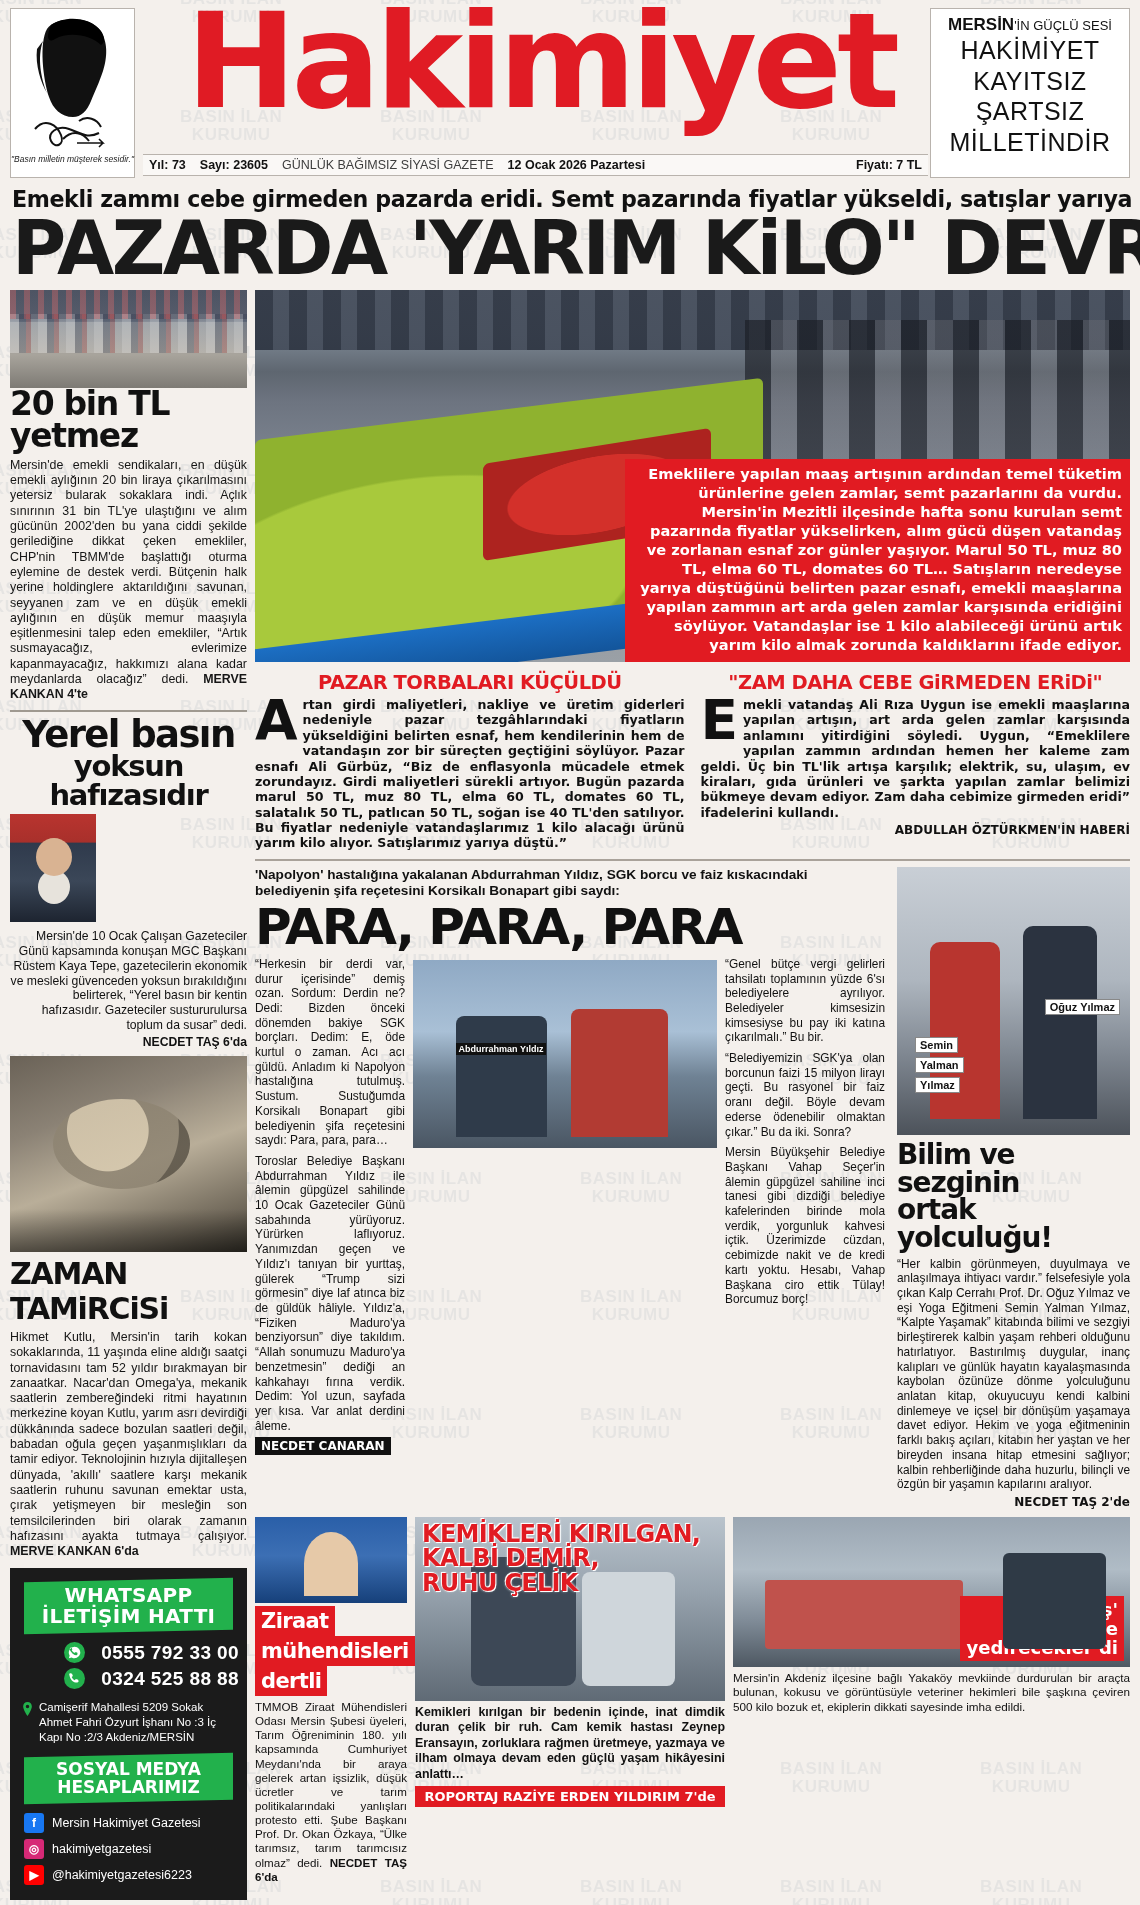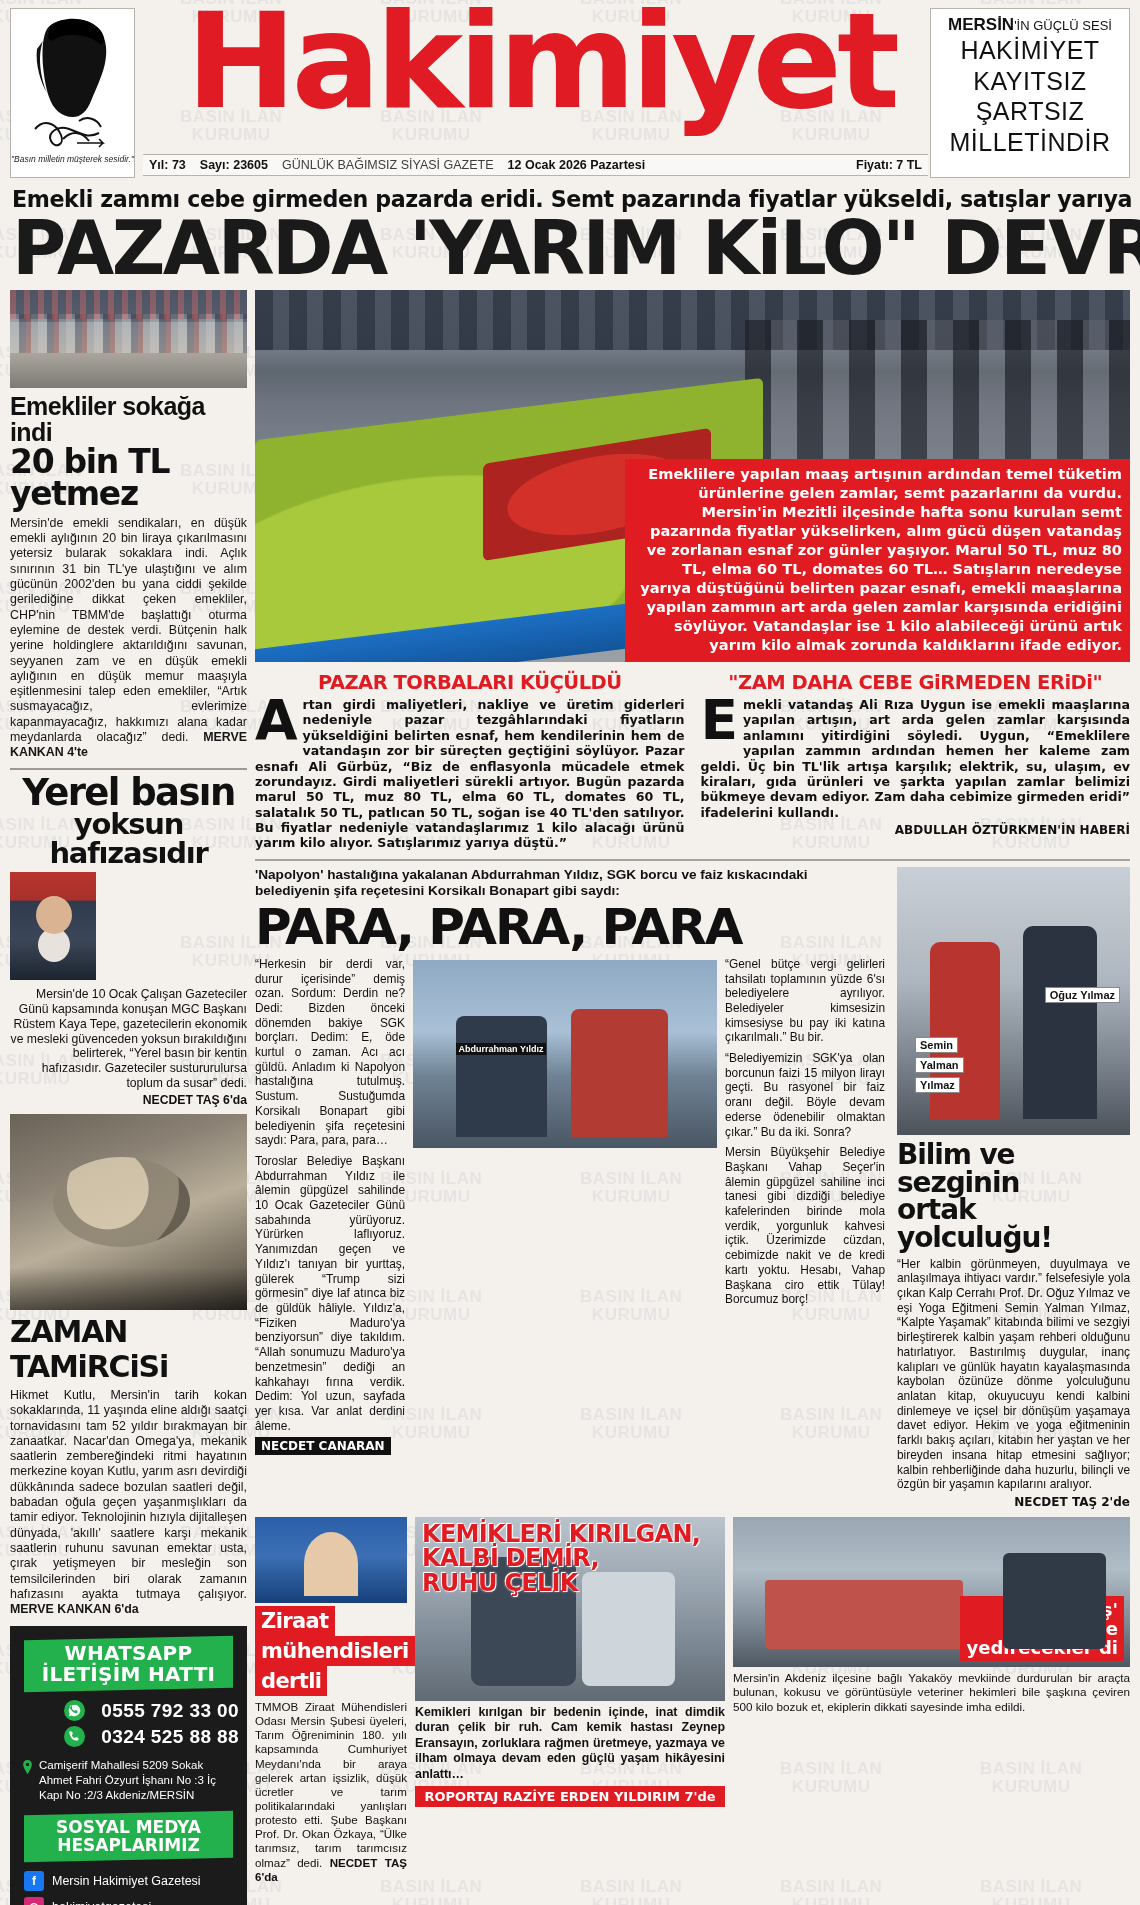--- a/index.html
+++ b/index.html
@@ -371,21 +371,20 @@
   </div>
 
   <div class="kicker">Emekli zammı cebe girmeden pazarda eridi. Semt pazarında fiyatlar yükseldi, satışlar yarıya düştü</div>
   <div class="mainhead">PAZARDA 'YARIM KiLO" DEVRi!</div>
 
   <div class="grid">
 
     <div class="colL">
 
       <div class="photo ph-rally"></div>
-      <div class="headline-sm">Emekliler sokağa indi</div>
       <div class="headline-blk">20 bin TL yetmez</div>
       <p class="body-sm"><span>Mersin'de emekli sendikaları, en düşük emekli aylığının 20 bin liraya çıkarılmasını yetersiz bularak sokaklara indi. Açlık sınırının 31 bin TL'ye ulaştığını ve alım gücünün 2002'den bu yana ciddi şekilde gerilediğine dikkat çeken emekliler, CHP'nin TBMM'de başlattığı oturma eylemine de destek verdi. Bütçenin halk yerine holdinglere aktarıldığını savunan, seyyanen zam ve en düşük emekli aylığının en düşük memur maaşıyla eşitlenmesini talep eden emekliler, “Artık susmayacağız, evlerimize kapanmayacağız, hakkımızı alana kadar meydanlarda olacağız” dedi. </span><b class="byline">MERVE KANKAN 4'te</b></p>
 
       <div class="hr-thin"></div>
 
       <div class="yerel-h1">Yerel basın</div>
       <div class="yerel-h2">yoksun hafızasıdır</div>
       <div class="yerel-row">
         <div class="ph-portrait"></div>
         <div class="yerel-txt">Mersin'de 10 Ocak Çalışan Gazeteciler Günü kapsamında konuşan MGC Başkanı Rüstem Kaya Tepe, gazetecilerin ekonomik ve mesleki güvenceden yoksun bırakıldığını belirterek, “Yerel basın bir kentin hafızasıdır. Gazeteciler sustururulursa toplum da susar” dedi.</div>
@@ -486,21 +485,21 @@
               <p>“Genel bütçe vergi gelirleri tahsilatı toplamının yüzde 6'sı belediyelere ayrılıyor. Belediyeler kimsesizin kimsesiyse bu pay iki katına çıkarılmalı.” Bu bir.</p>
               <p style="margin-top:6px">“Belediyemizin SGK'ya olan borcunun faizi 15 milyon lirayı geçti. Bu rasyonel bir faiz oranı değil. Böyle devam ederse ödenebilir olmaktan çıkar.” Bu da iki. Sonra?</p>
               <p style="margin-top:6px">Mersin Büyükşehir Belediye Başkanı Vahap Seçer'in âlemin güpgüzel sahiline inci tanesi gibi dizdiği belediye kafelerinden birinde mola verdik, yorgunluk kahvesi içtik. Üzerimizde cüzdan, cebimizde nakit ve de kredi kartı yoktu. Hesabı, Vahap Başkana ciro ettik Tülay! Borcumuz borç!</p>
             </div>
           </div>
           <div class="credit" style="background:#111;color:#fff;display:inline-block;padding:2px 6px;margin-top:4px">NECDET CANARAN</div>
         </div>
 
         <div>
           <div class="photo sezgin-photo">
-            <span class="name-tag" style="right:10px;top:120px">Oğuz Yılmaz</span>
+            <span class="name-tag" style="right:10px;top:132px">Oğuz Yılmaz</span>
             <span class="name-tag" style="left:18px;top:170px">Semin</span>
             <span class="name-tag" style="left:18px;top:190px">Yalman</span>
             <span class="name-tag" style="left:18px;top:210px">Yılmaz</span>
           </div>
           <div class="bilim-h">Bilim ve sezginin</div>
           <div class="bilim-h" style="margin-top:-6px">ortak yolculuğu!</div>
           <p class="bilim-txt">“Her kalbin görünmeyen, duyulmaya ve anlaşılmaya ihtiyacı vardır.” felsefesiyle yola çıkan Kalp Cerrahı Prof. Dr. Oğuz Yılmaz ve eşi Yoga Eğitmeni Semin Yalman Yılmaz, “Kalpte Yaşamak” kitabında bilimi ve sezgiyi birleştirerek kalbin yaşam rehberi olduğunu hatırlatıyor. Bastırılmış duygular, inanç kalıpları ve günlük hayatın kayalaşmasında kaybolan özünüze dönme yolculuğunu anlatan kitap, okuyucuyu kendi kalbini dinlemeye ve içsel bir dönüşüm yaşamaya davet ediyor. Hekim ve yoga eğitmeninin farklı bakış açıları, kitabın her yaştan ve her bireyden insana hitap etmesini sağlıyor; kalbin rehberliğinde daha huzurlu, bilinçli ve özgün bir yaşamın kapılarını aralıyor.</p>
           <div class="credit">NECDET TAŞ 2'de</div>
         </div>
       </div>

